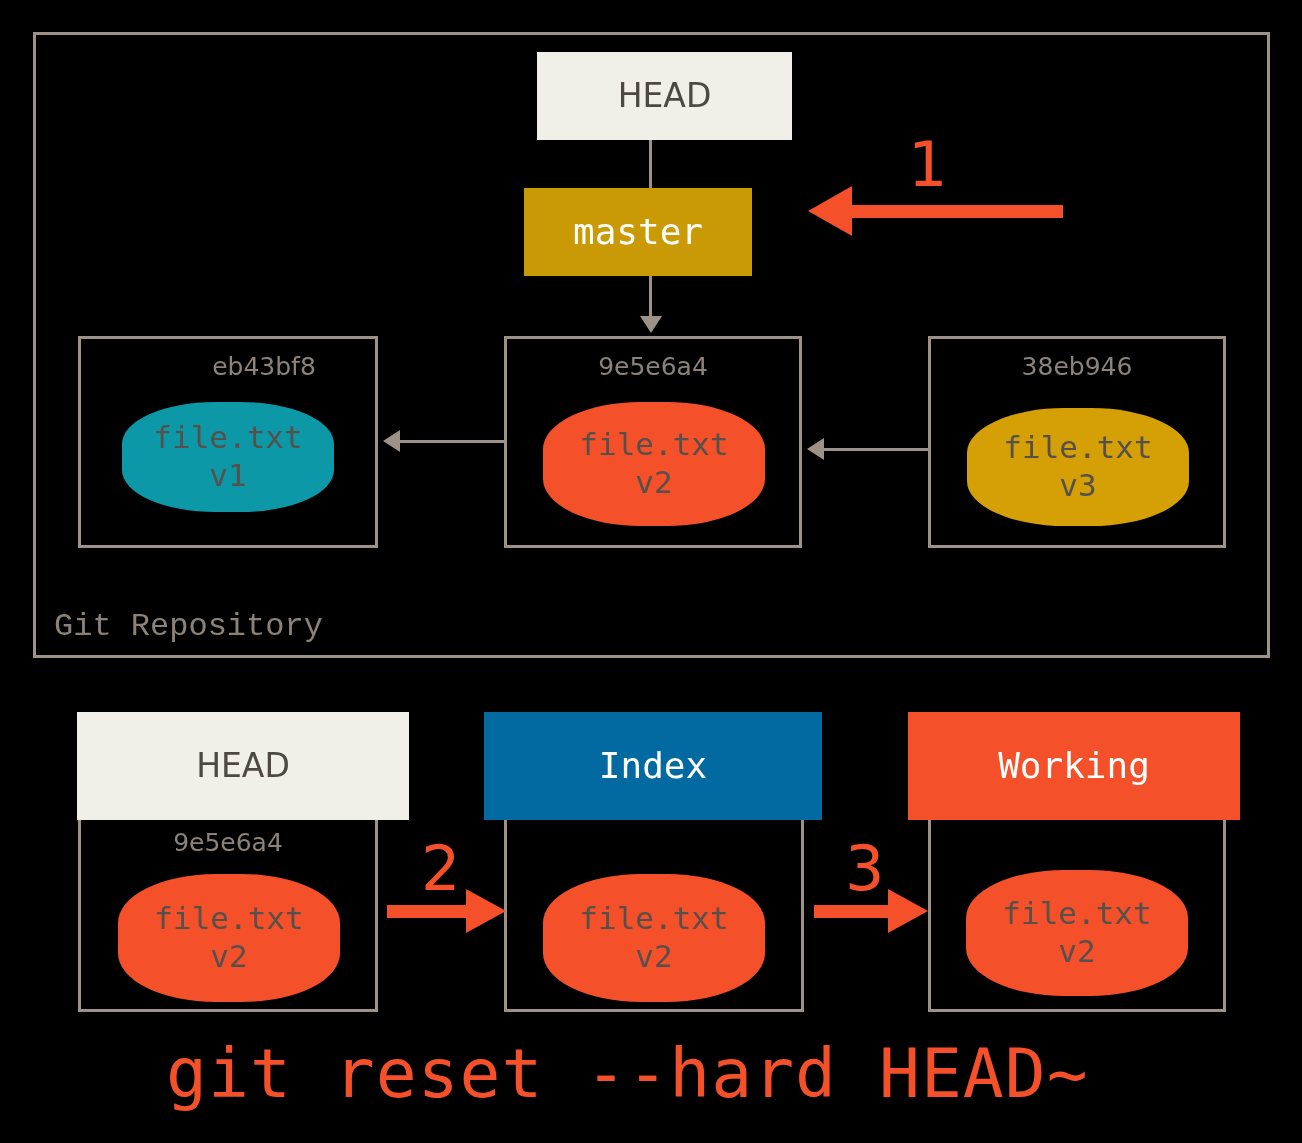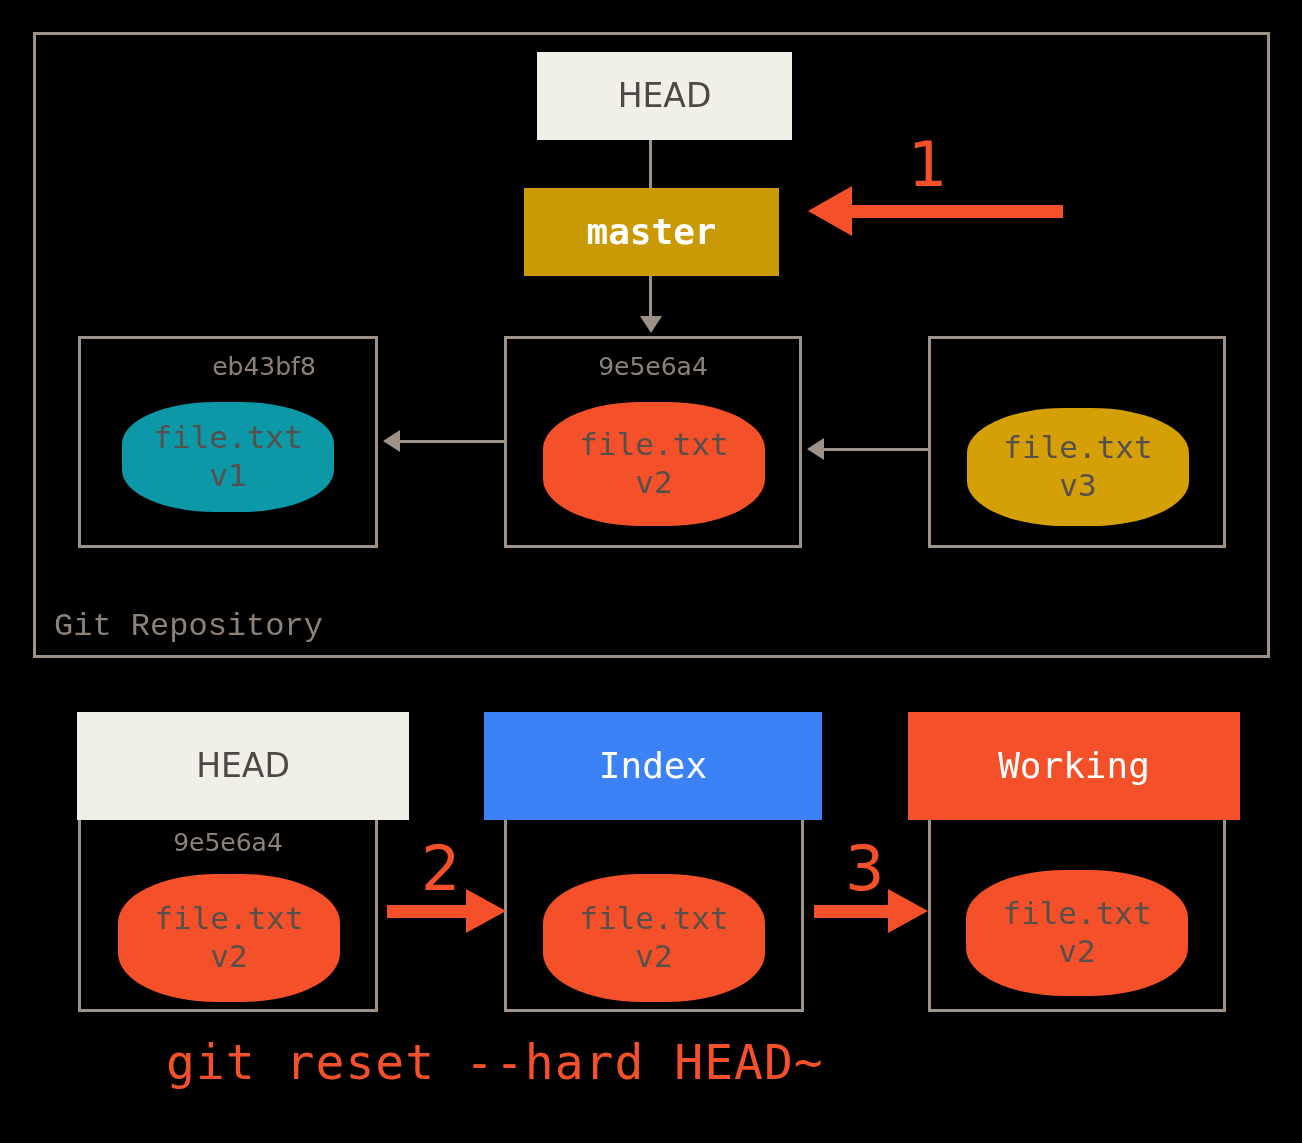--- a/index.html
+++ b/index.html
@@ -8,21 +8,21 @@
   .stage{position:absolute;left:0;top:0;width:1302px;height:1143px;}
 
   
   .frame{position:absolute;border:3px solid #9e9288;box-sizing:border-box;}
   .box{position:absolute;box-sizing:border-box;display:flex;align-items:center;
        justify-content:center;text-align:center;line-height:1.18;}
   .obox{position:absolute;box-sizing:border-box;border:3px solid #9e9288;}
 
   .lbl-head{background:#f0f0e8;color:#4d4844;font-family:"DejaVu Sans","Liberation Sans",sans-serif;margin-left:13px;}
   .lbl-master{background:#c99a06;color:#ffffff;}
-  .lbl-index{background:#3b82f6;color:#ffffff;text-align:center;}
+  .lbl-index{background:#0369a1;color:#ffffff;text-align:center;}
   .lbl-wd{background:#f4502a;color:#ffffff;}
 
   .sha{position:absolute;color:#8c8279;font-size:25px;text-align:center;
        font-family:"DejaVu Sans","Liberation Sans",sans-serif;white-space:nowrap;}
 
   .blob{position:absolute;display:flex;flex-direction:column;align-items:center;
         justify-content:center;color:#55504b;font-size:31px;line-height:1.22;
         border-radius:44% / 38%;}
   .blob.teal{background:#0d98a8;}
   .blob.red{background:#f4502a;}
@@ -41,37 +41,37 @@
   
   .rline{position:absolute;background:#f4502a;height:13px;}
   .rtri{position:absolute;width:0;height:0;}
   .rtri.left{border-top:25px solid transparent;border-bottom:25px solid transparent;
              border-right:44px solid #f4502a;}
   .rtri.right{border-top:22px solid transparent;border-bottom:22px solid transparent;
               border-left:40px solid #f4502a;}
   .stepnum{position:absolute;color:#f4502a;font-size:62px;line-height:1;
            font-family:"DejaVu Sans","Liberation Sans",sans-serif;}
 
-  .cmd{position:absolute;color:#f4502a;font-size:48px;white-space:nowrap;
+  .cmd{position:absolute;color:#f4502a;font-size:68px;white-space:nowrap;
        letter-spacing:1px;}
 </style>
 </head>
 <body>
 
 <div class="stage">
 
   <div class="frame" style="left:33px;top:32px;width:1237px;height:626px;"></div>
 
   <div class="box lbl-head" style="left:524px;top:52px;width:255px;height:88px;font-size:33px;">
     <span>HEAD</span>
   </div>
 
   <div class="gline" style="left:649px;top:140px;width:3px;height:48px;"></div>
 
-  <div class="box lbl-master" style="left:524px;top:188px;width:255px;height:88px;font-size:36px;font-weight:bold;">
+  <div class="box lbl-master" style="left:524px;top:188px;width:228px;height:88px;font-size:36px;">
     <span>master</span>
   </div>
 
   <div class="gline" style="left:649px;top:276px;width:3px;height:42px;"></div>
   <div class="gtri down" style="left:640px;top:316px;"></div>
 
   <div class="stepnum" style="left:908px;top:134px;">1</div>
   <div class="rline" style="left:852px;top:205px;width:211px;"></div>
   <div class="rtri left" style="left:808px;top:186px;"></div>
 
@@ -83,20 +83,21 @@
   </div>
 
   <div class="obox" style="left:504px;top:336px;width:298px;height:212px;"></div>
   <div class="sha" style="left:504px;top:352px;width:298px;">9e5e6a4</div>
   <div class="blob red" style="left:543px;top:402px;width:222px;height:124px;">
     <span>file.txt</span>
     <span>v2</span>
   </div>
 
   <div class="obox" style="left:928px;top:336px;width:298px;height:212px;"></div>
+  <div class="sha" style="left:928px;top:352px;width:298px;">38eb946</div>
   <div class="blob gold" style="left:967px;top:408px;width:222px;height:118px;">
     <span>file.txt</span>
     <span>v3</span>
   </div>
 
   <div class="gline" style="left:400px;top:440px;width:104px;height:3px;"></div>
   <div class="gtri left" style="left:383px;top:430px;"></div>
 
   <div class="gline" style="left:824px;top:448px;width:104px;height:3px;"></div>
   <div class="gtri left" style="left:807px;top:438px;"></div>

